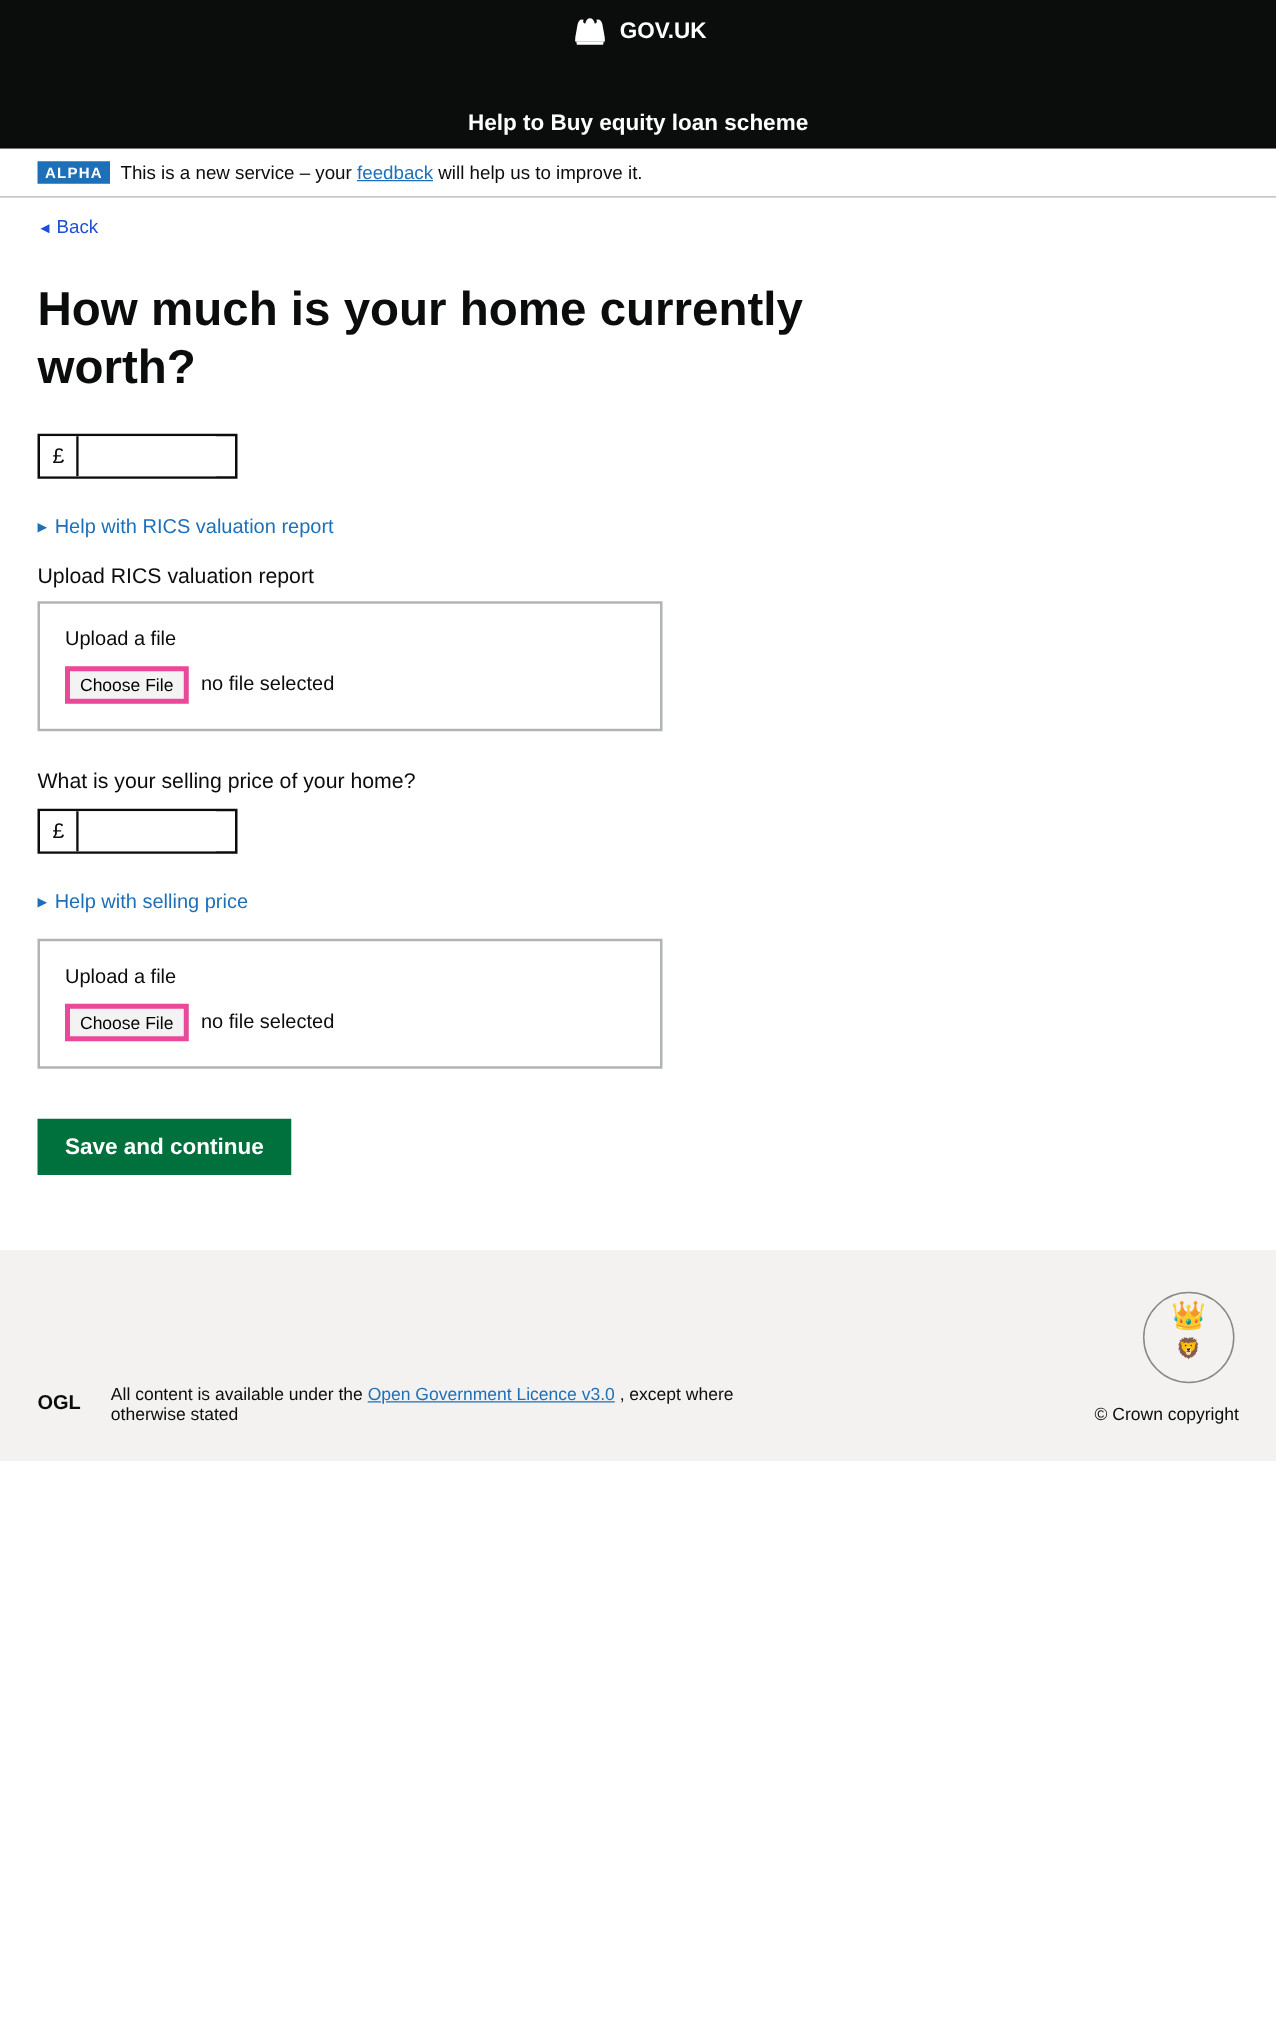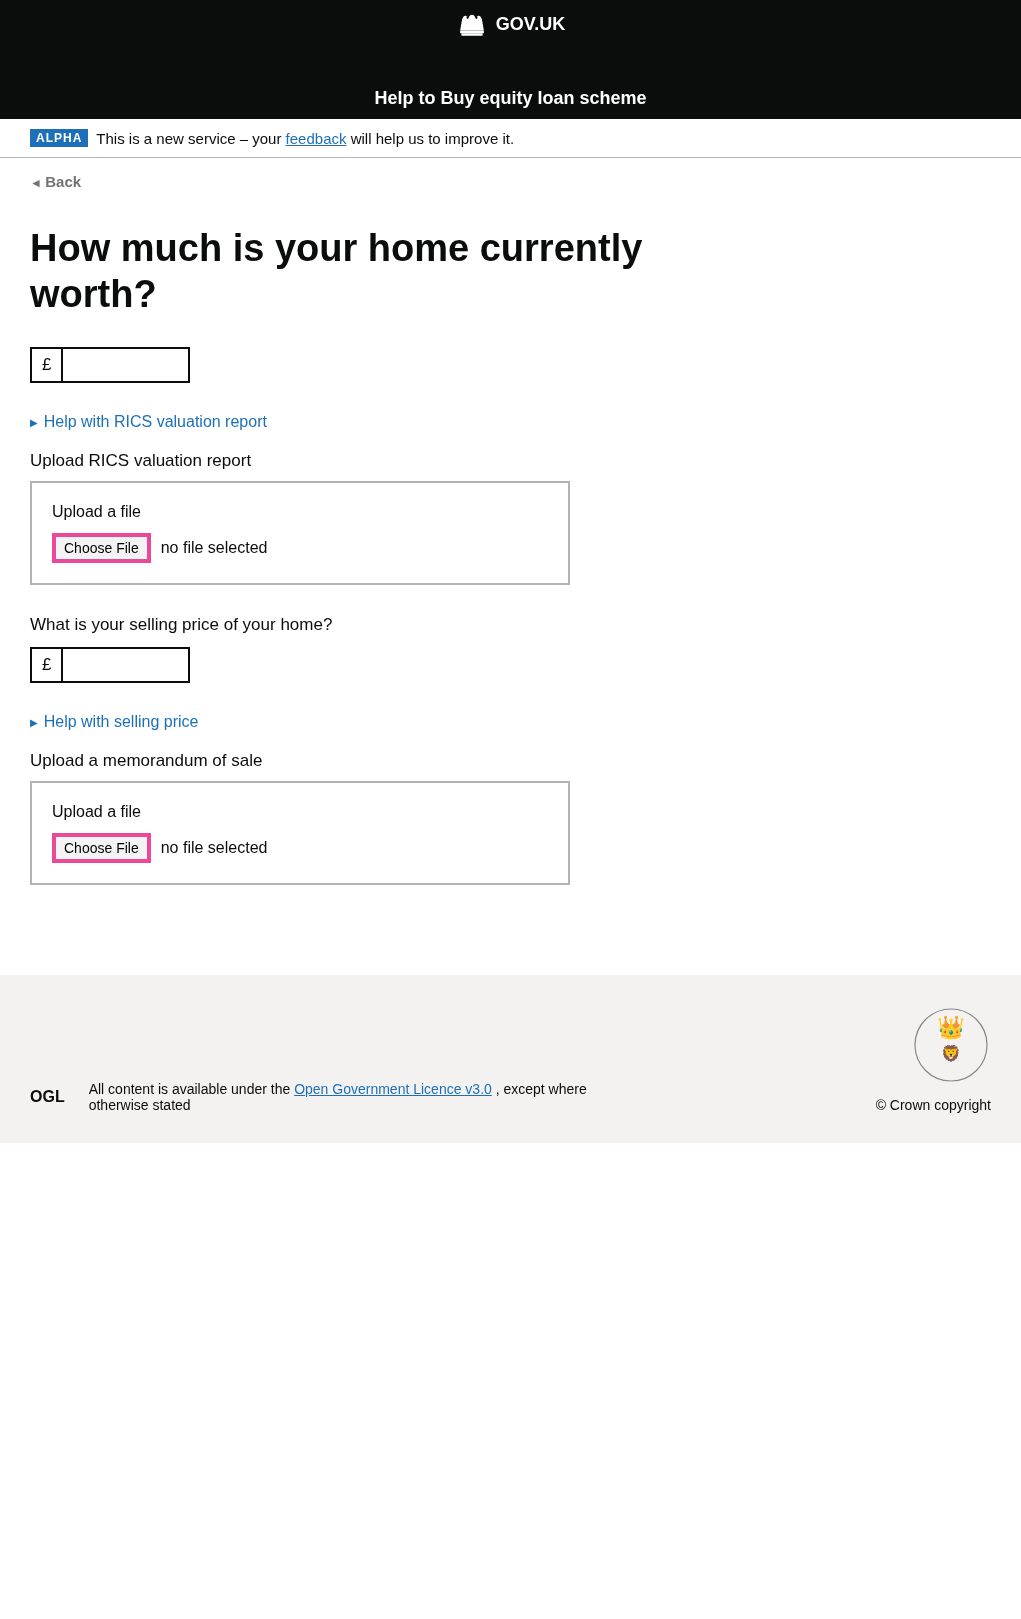--- a/index.html
+++ b/index.html
@@ -53,24 +53,23 @@
     }
     .alpha-banner a {
       color: #1d70b8;
     }
 
     
     .back-link {
       padding: 15px 30px;
     }
     .back-link a {
-      color: #737373;
+      color: #1d4ed8;
       font-size: 15px;
       text-decoration: none;
-      font-weight: bold;
     }
     .back-link a::before {
       content: '◄ ';
       font-size: 12px;
     }
 
     
     .main {
       padding: 20px 30px 60px 30px;
       max-width: 700px;
@@ -135,21 +134,21 @@
     
     .upload-label {
       font-size: 17px;
       margin-bottom: 10px;
       display: block;
     }
 
     .upload-box {
       border: 2px solid #b1b4b6;
       padding: 20px;
-      width: 540px;
+      width: 500px;
       margin-bottom: 30px;
     }
     .upload-box-label {
       font-size: 16px;
       margin-bottom: 12px;
       display: block;
     }
     .file-input-row {
       display: flex;
       align-items: center;
@@ -285,31 +284,31 @@
     </div>
   </div>
 
   
   <details class="details-summary">
     <summary>Help with selling price</summary>
   </details>
 
   
   <div class="form-group">
-    <span class="upload-label">Upload a memorandum of sale</span>
     <div class="upload-box">
       <span class="upload-box-label">Upload a file</span>
       <div class="file-input-row">
         <button class="choose-file-btn">Choose File</button>
         <span class="no-file-text">no file selected</span>
       </div>
     </div>
   </div>
 
   
+  <button class="save-button">Save and continue</button>
 
 </main>
 
 <footer class="footer">
   <div class="footer-inner">
     <div class="footer-left">
       <span class="ogl-logo">OGL</span>
       <span>
         <span>All content is available under the</span>
         <a href="#">Open Government Licence v3.0</a>

